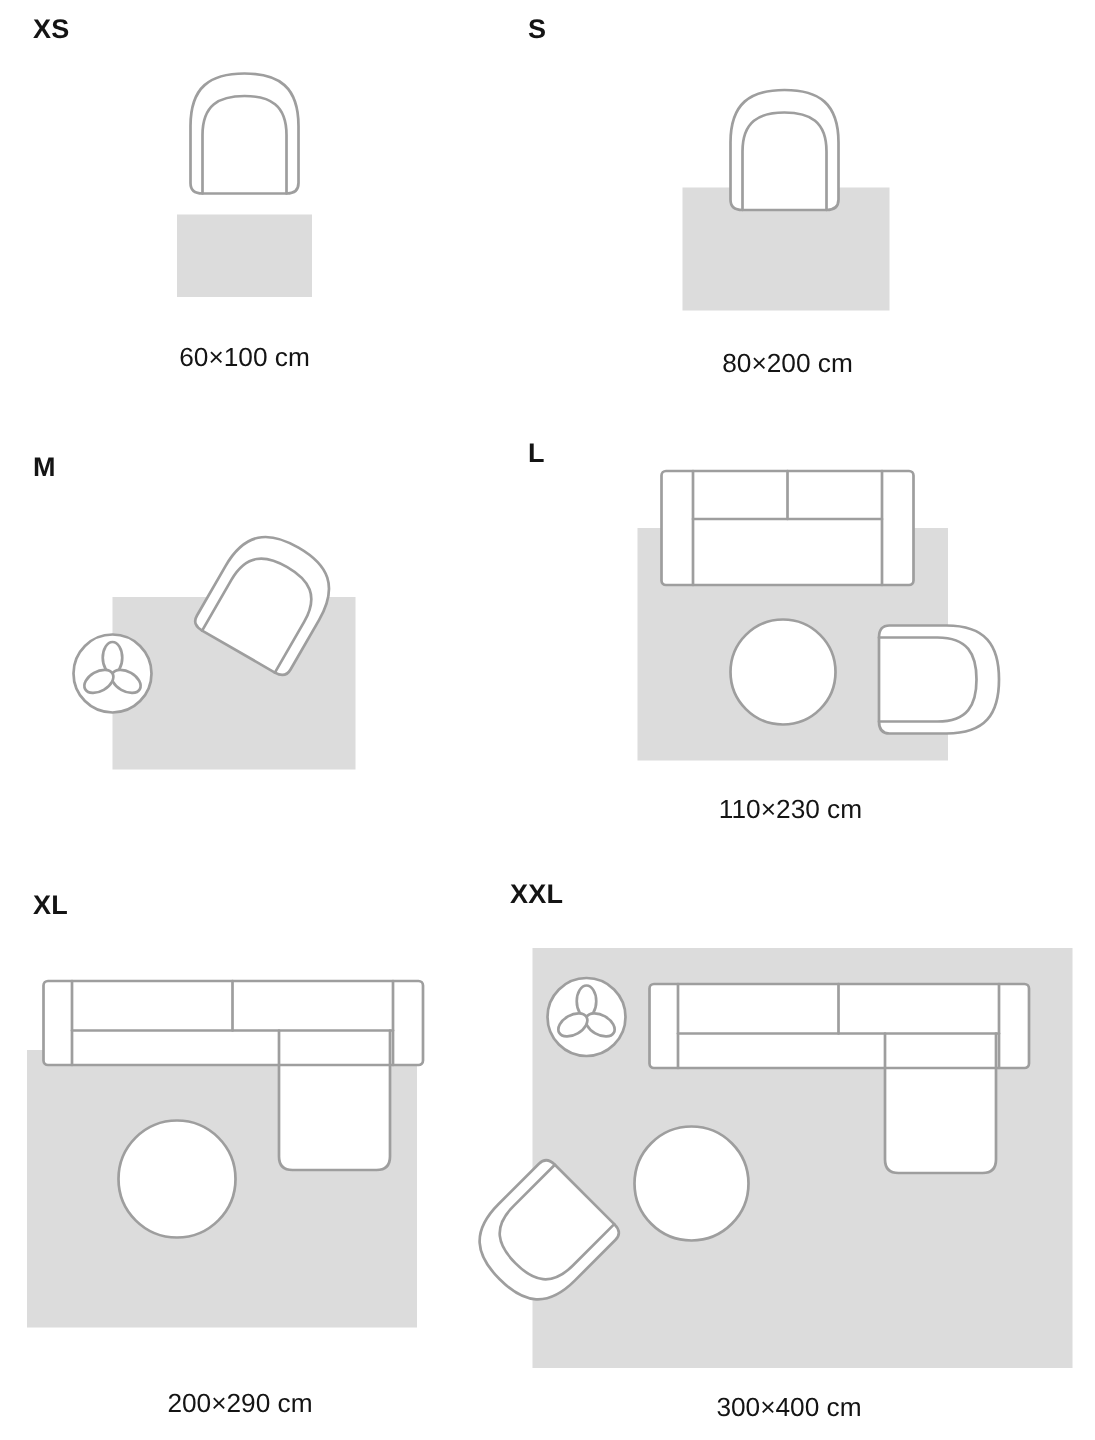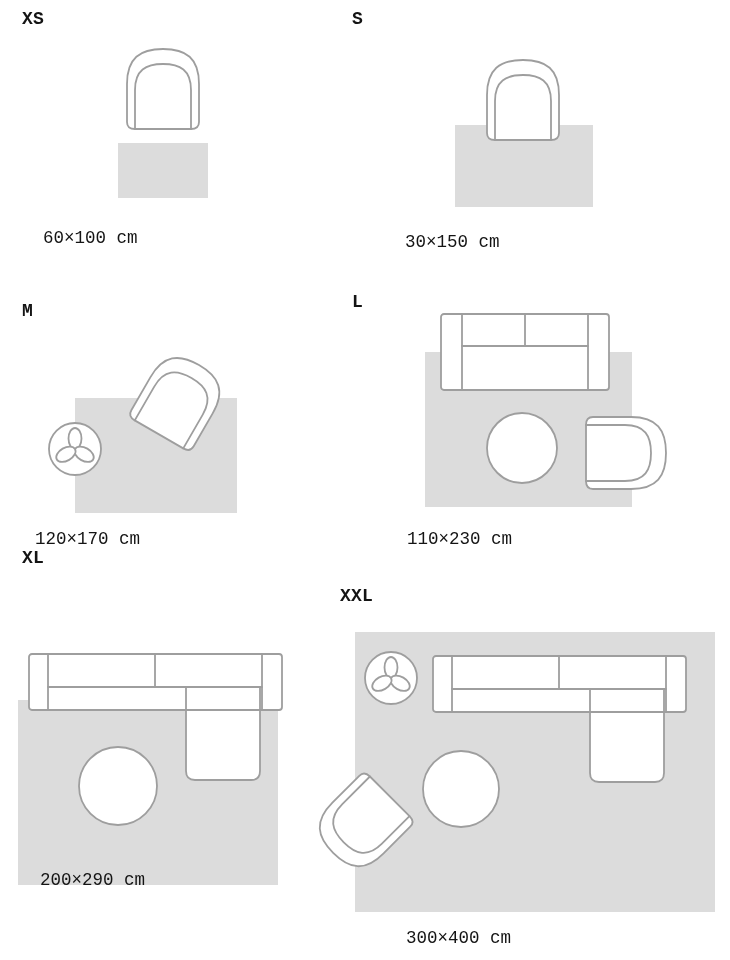--- a/index.html
+++ b/index.html
@@ -2,35 +2,35 @@
 <html style="--background: #ffffff; --rug-fill: #dcdcdc; --furniture-fill: #ffffff; --furniture-stroke: #9e9e9e; --label-color: #141414;"><head>
 <meta charset="utf-8">
 <style>
   * { box-sizing: border-box; }
   html, body { margin: 0; padding: 0; background: var(--background, #ffffff); }
   .stage {
     position: relative;
     width: 730px;
     height: 960px;
     background: var(--background, #ffffff);
-    font-family: Liberation Mono, monospace;
+    font-family: Liberation Sans, sans-serif;
     overflow: hidden;
   }
   .canvas { position: absolute; left: 0; top: 0; }
   .size-label {
     position: absolute;
     font-size: 18px;
     font-weight: 700;
     color: var(--label-color, #141414);
     letter-spacing: 0.2px;
   }
   .dim-label {
     position: absolute;
     width: 240px;
-    text-align: left;
+    text-align: center;
     font-size: 17.5px;
     font-weight: 400;
     color: var(--label-color, #141414);
   }
   .rug { fill: var(--rug-fill, #dcdcdc); stroke: none; }
   .furn {
     fill: var(--furniture-fill, #ffffff);
     stroke: var(--furniture-stroke, #9e9e9e);
     stroke-width: 1.8;
     stroke-linejoin: round;
@@ -115,23 +115,22 @@
       <use href="#sectional" transform="translate(432,655)"></use>
       <circle class="furn" cx="461" cy="789" r="38"></circle>
       <use href="#armchair" transform="translate(360,826) rotate(-135) translate(-43,-43)"></use>
     </g>
   </svg>
 
   <div class="size-label" style="left:22px;  top:9px;">XS</div>
   <div class="size-label" style="left:352px; top:9px;">S</div>
   <div class="size-label" style="left:22px;  top:301px;">M</div>
   <div class="size-label" style="left:352px; top:292px;">L</div>
-  <div class="size-label" style="left:22px;  top:548px;">XL</div>
+  <div class="size-label" style="left:22px;  top:593px;">XL</div>
   <div class="size-label" style="left:340px; top:586px;">XXL</div>
 
   <div class="dim-label" style="left:43px;  top:228px;">60×100 cm</div>
-  <div class="dim-label" style="left:405px; top:232px;">30×150 cm</div>
-  <div class="dim-label" style="left:35px;  top:529px;">120×170 cm</div>
+  <div class="dim-label" style="left:405px; top:232px;">80×200 cm</div>
   <div class="dim-label" style="left:407px; top:529px;">110×230 cm</div>
-  <div class="dim-label" style="left:40px;  top:870px;">200×290 cm</div>
+  <div class="dim-label" style="left:40px;  top:925px;">200×290 cm</div>
   <div class="dim-label" style="left:406px; top:928px;">300×400 cm</div>
 
 </div>
 
 </body></html>

